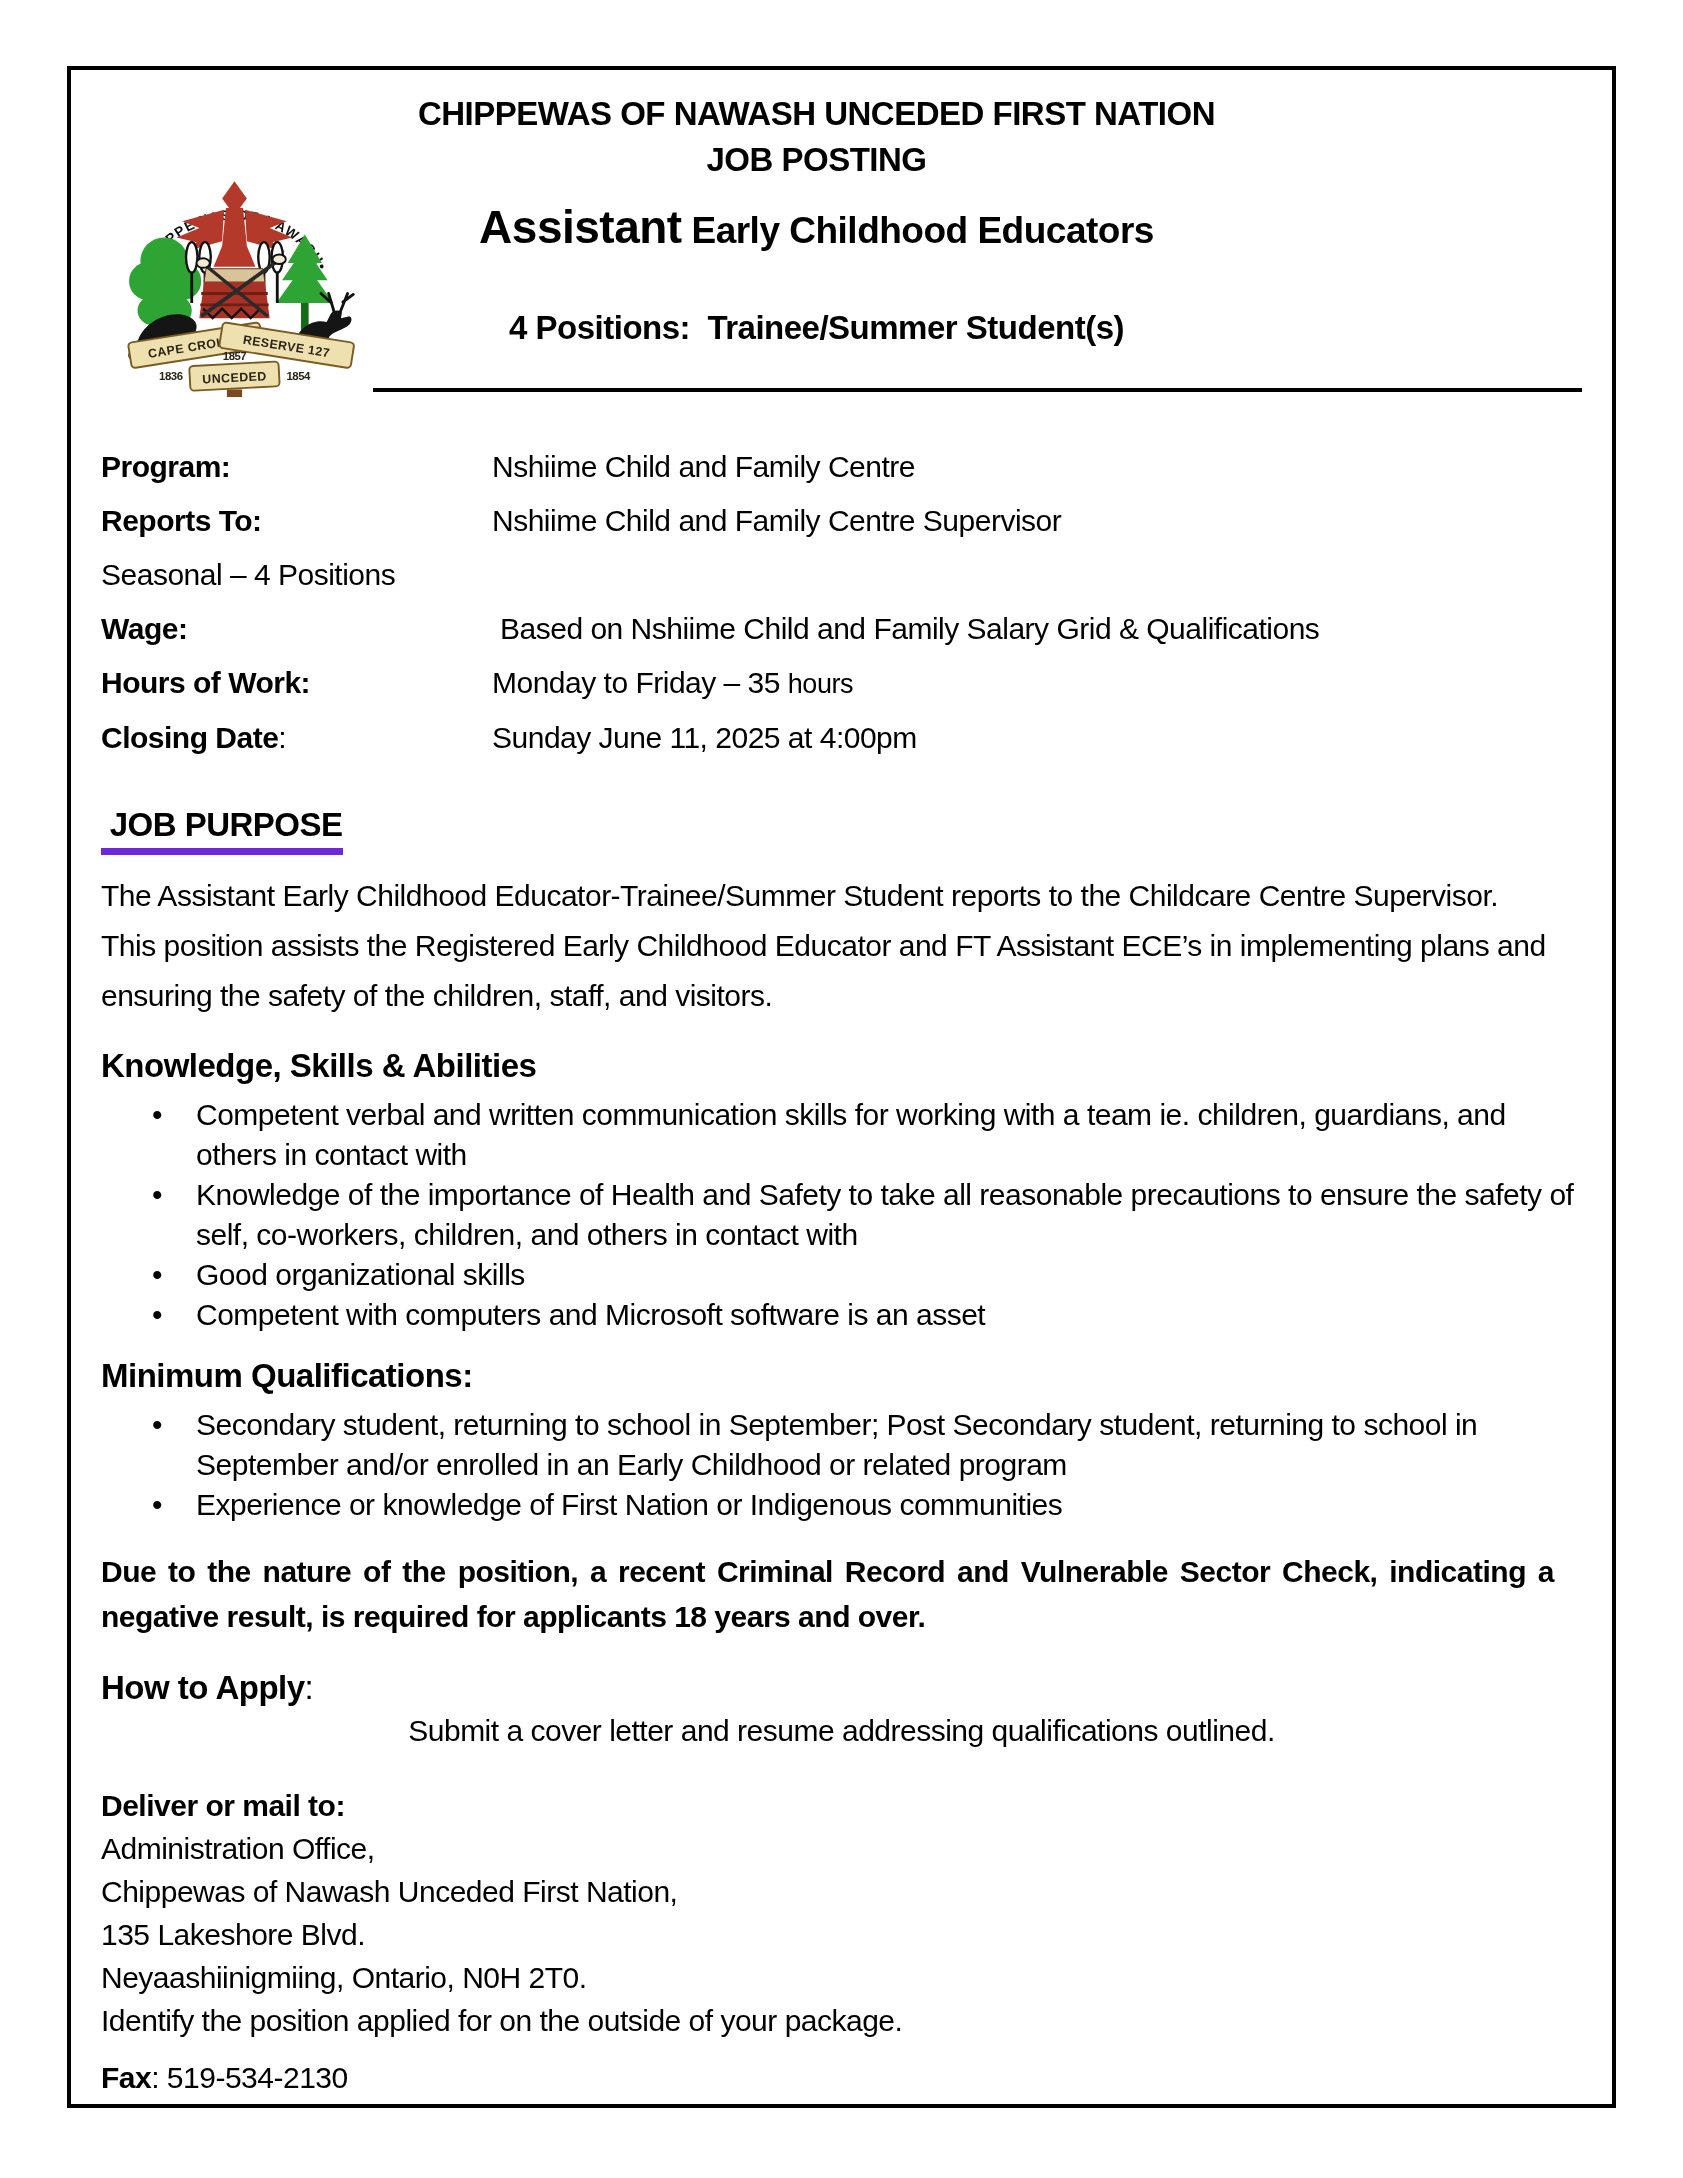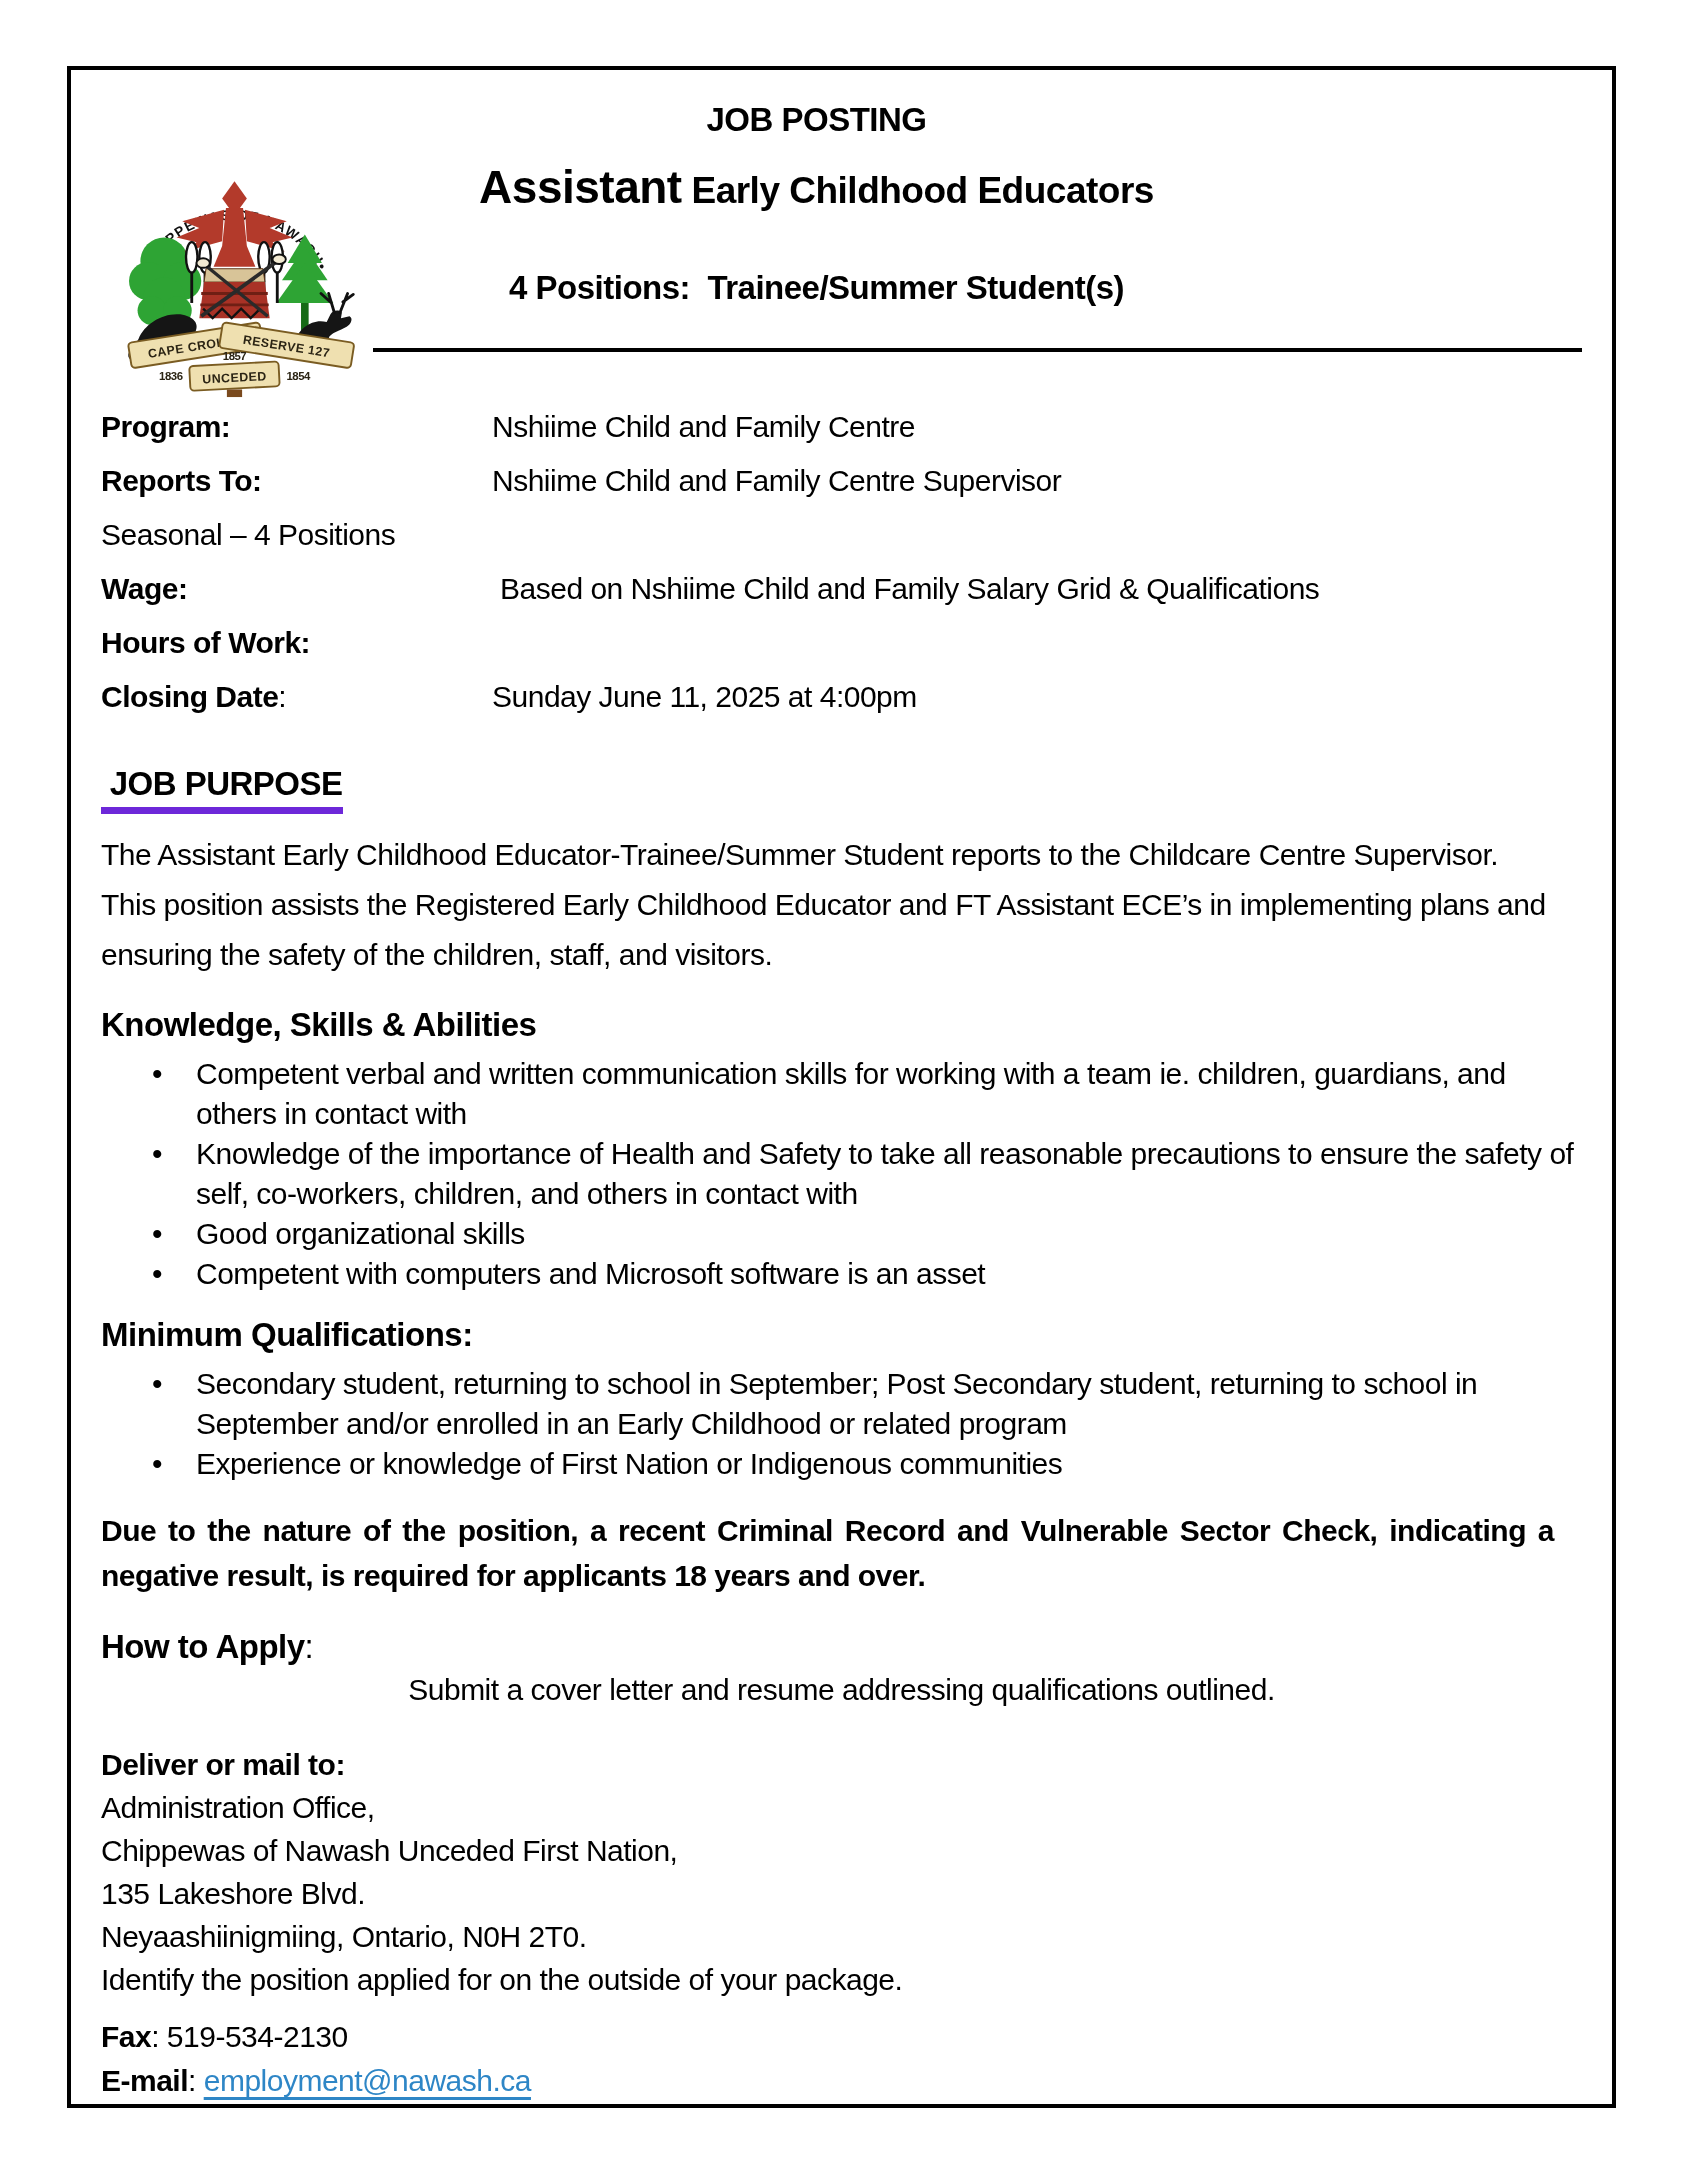--- a/index.html
+++ b/index.html
@@ -163,20 +163,21 @@
     <text class="year-text" x="198" y="243">1854</text>
     <g transform="rotate(-3 131 240)">
       <rect class="ribbon" x="84" y="226" width="94" height="26" rx="4"></rect>
       <text class="ribbon-text" x="131" y="245">UNCEDED</text>
     </g>
     <rect x="123" y="253" width="16" height="8" fill="#7A4A1E"></rect>
   </svg>
 
   <div class="header">
     <div class="header-text">
+      <div class="h-org">CHIPPEWAS OF NAWASH UNCEDED FIRST NATION</div>
       <div class="h-posting">JOB POSTING</div>
       <div class="h-title">
         <span class="t-main">Assistant</span><span class="t-rest"> Early Childhood Educators</span>
       </div>
       <div class="h-positions">4 Positions:  Trainee/Summer Student(s)</div>
     </div>
     <div class="rule"></div>
   </div>
 
   <div class="details">
@@ -190,20 +191,21 @@
     </div>
     <div class="row">
       <span class="val">Seasonal – 4 Positions</span>
     </div>
     <div class="row">
       <span class="lbl">Wage:</span>
       <span class="val indent">Based on Nshiime Child and Family Salary Grid &amp; Qualifications</span>
     </div>
     <div class="row">
       <span class="lbl">Hours of Work:</span>
+      <span class="val"><span>Monday to Friday – 35</span> <span class="small-unit">hours</span></span>
     </div>
     <div class="row">
       <span class="lbl"><span>Closing Date</span><span class="colon-plain">:</span></span>
       <span class="val">Sunday June 11, 2025 at 4:00pm</span>
     </div>
   </div>
 
   <div class="jp-head">
     <span class="underlined"> JOB PURPOSE</span>
   </div>

